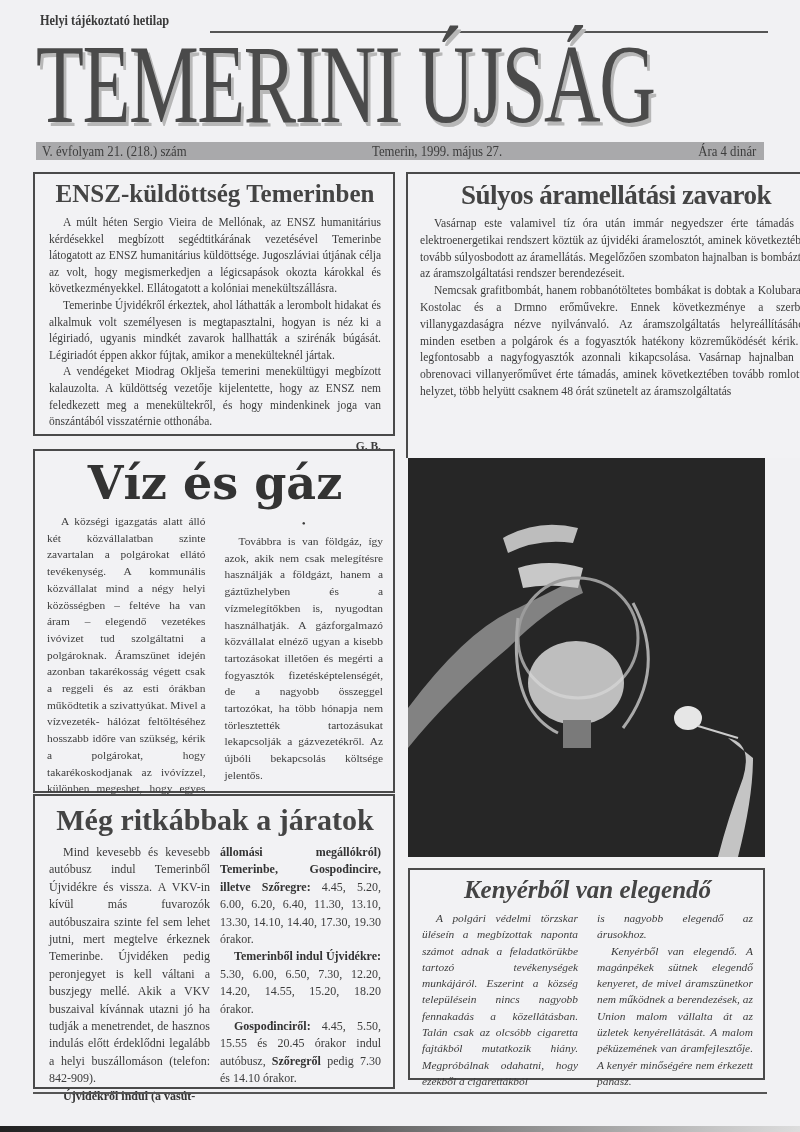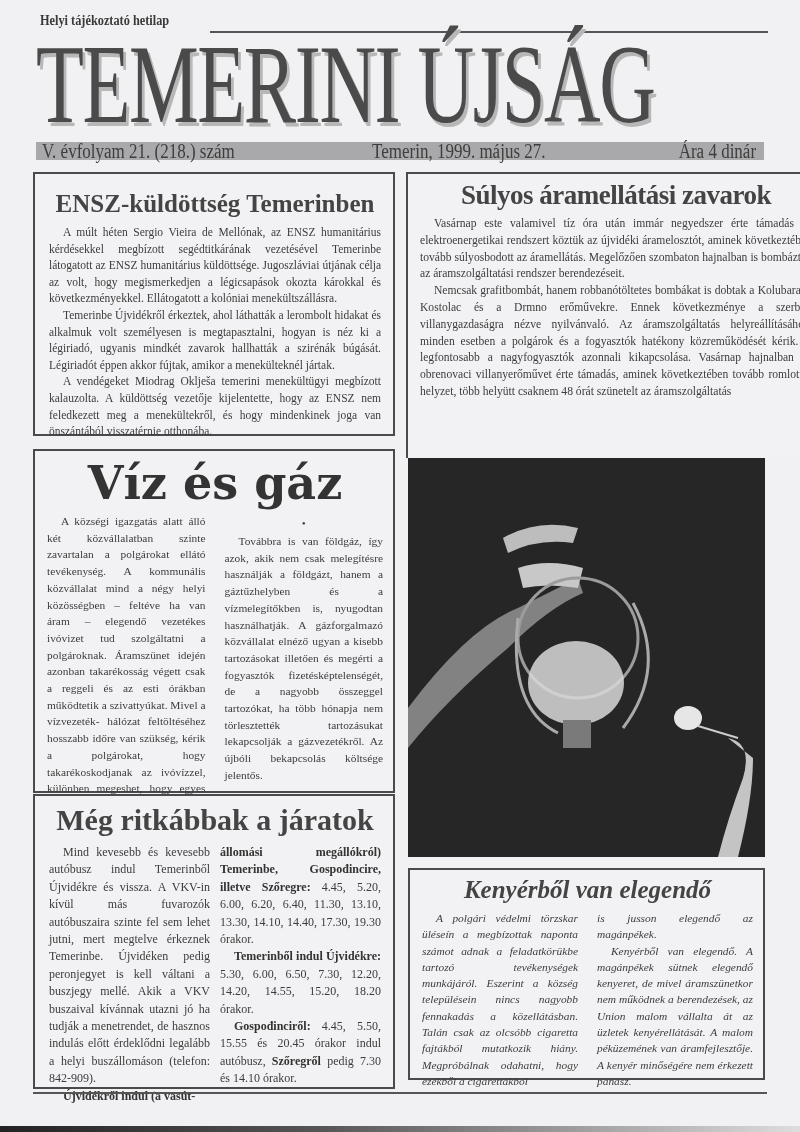--- a/index.html
+++ b/index.html
@@ -25,21 +25,21 @@
     font-size:112px; line-height:108px; font-weight:normal;
     color:#4a4a4a;
     text-shadow:4px 4px 0 #b7b7b7;
     white-space:nowrap;
     transform:scaleX(0.70); transform-origin:left top;
     letter-spacing:-2px;
   }
   .infobar {
     position:absolute; left:36px; top:142px; width:728px; height:18px;
     background:#a9a9ab;
-    font-size:20px; color:#3d3d3d;
+    font-size:15px; color:#3d3d3d;
   }
   .infobar span { position:absolute; top:0; line-height:18px; white-space:nowrap; transform:scaleX(0.85); }
   .ib-left { left:6px; transform-origin:left center; }
   .ib-mid { left:336px; transform-origin:left center; }
   .ib-right { right:8px; transform-origin:right center; }
 
   
   .box {
     position:absolute; border:2px solid #4a4a4a; background:#f2f2f4;
     box-sizing:border-box;
@@ -73,21 +73,21 @@
 
   <div class="kicker">Helyi tájékoztató hetilap</div>
   <div class="kicker-rule"></div>
   <div class="title">TEMERINI ÚJSÁG</div>
   <div class="infobar">
     <span class="ib-left">V. évfolyam 21. (218.) szám</span>
     <span class="ib-mid">Temerin, 1999. május 27.</span>
     <span class="ib-right">Ára 4 dinár</span>
   </div>
 
-  <div class="box" style="left:33px;top:172px;width:362px;height:264px;padding:14px 12px 0 14px;">
+  <div class="box" style="left:33px;top:172px;width:362px;height:264px;padding:4px 12px 0 14px;">
     <div class="headline" style="font-size:25px;line-height:32px;margin-bottom:4px;">ENSZ-küldöttség Temerinben</div>
     <div class="body" style="font-size:11.5px;line-height:16.6px;">
       <p>A múlt héten Sergio Vieira de Mellónak, az ENSZ humanitárius kérdésekkel megbízott segédtitkárának vezetésével Temerinbe látogatott az ENSZ humanitárius küldöttsége. Jugoszláviai útjának célja az volt, hogy megismerkedjen a légicsapások okozta károkkal és következményekkel. Ellátogatott a kolóniai menekültszállásra.</p>
       <p>Temerinbe Újvidékről érkeztek, ahol láthatták a lerombolt hidakat és alkalmuk volt személyesen is megtapasztalni, hogyan is néz ki a légiriadó, ugyanis mindkét zavarok hallhatták a szirénák búgását. Légiriadót éppen akkor fújtak, amikor a menekülteknél jártak.</p>
       <p>A vendégeket Miodrag Oklješa temerini menekültügyi megbízott kalauzolta. A küldöttség vezetője kijelentette, hogy az ENSZ nem feledkezett meg a menekültekről, és hogy mindenkinek joga van önszántából visszatérnie otthonába.</p>
       <div class="sig">G. B.</div>
     </div>
   </div>
 
   <div class="box" style="left:406px;top:172px;width:420px;height:286px;padding:4px 12px 0 12px;border-bottom:none;">
@@ -143,21 +143,21 @@
     </div>
   </div>
 
   <div class="box" style="left:408px;top:868px;width:357px;height:212px;padding:4px 10px 0 12px;font-style:italic;">
     <div class="headline" style="font-size:25px;line-height:32px;margin-bottom:4px;">Kenyérből van elegendő</div>
     <div class="cols body" style="font-size:11.4px;line-height:16.3px;">
       <div>
         <p>A polgári védelmi törzskar üléseín a megbízottak naponta számot adnak a feladatkörükbe tartozó tevékenységek munkájáról. Eszerint a község településein nincs nagyobb fennakadás a közellátásban. Talán csak az olcsóbb cigaretta fajtákból mutatkozik hiány. Megpróbálnak odahatni, hogy ezekből a cigarettákból</p>
       </div>
       <div>
-        <p style="text-indent:0;">is jusson elegendő az magánpékek.</p>
+        <p style="text-indent:0;">is nagyobb elegendő az árusokhoz.</p>
         <p>Kenyérből van elegendő. A magánpékek sütnek elegendő kenyeret, de mivel áramszünetkor nem működnek a berendezések, az Union malom vállalta át az üzletek kenyérellátását. A malom péküzemének van áramfejlesztője. A kenyér minőségére nem érkezett panasz.</p>
       </div>
     </div>
   </div>
 
   <div class="bottom-rule"></div>
   <div class="bottom-shade"></div>
 </div>
 
 </body></html>

